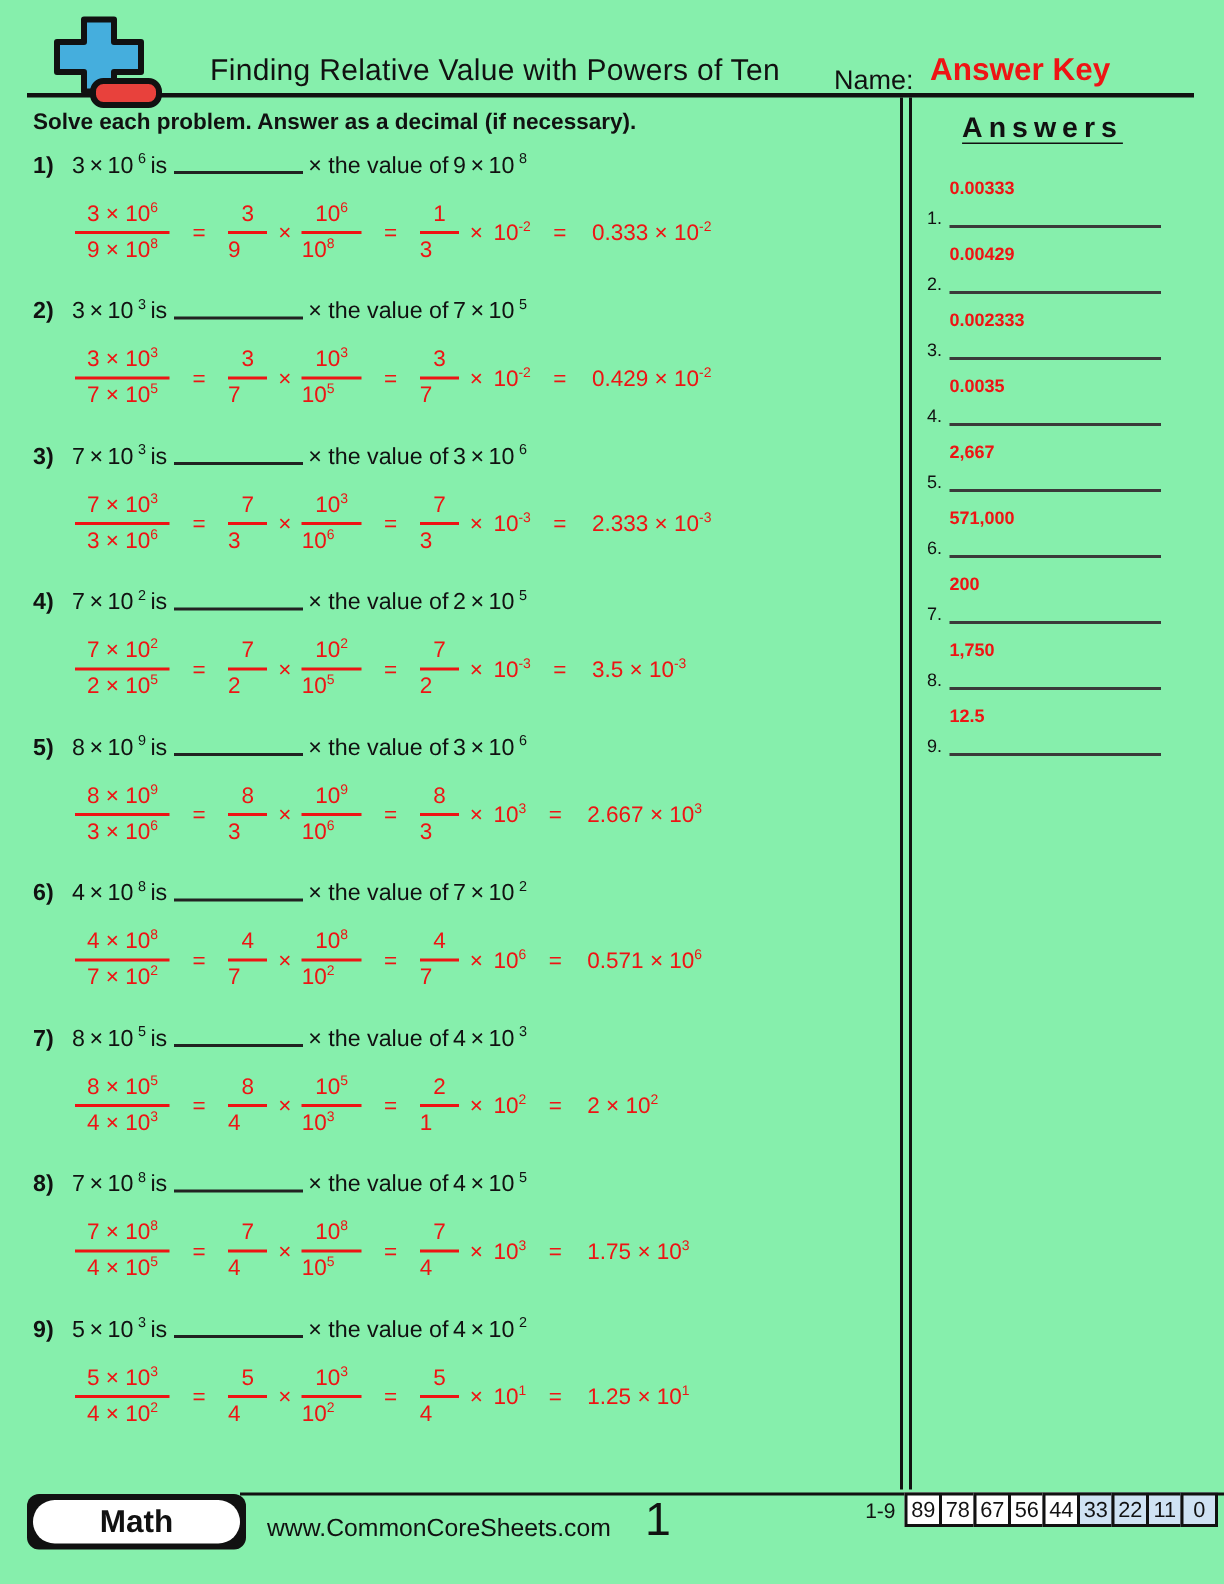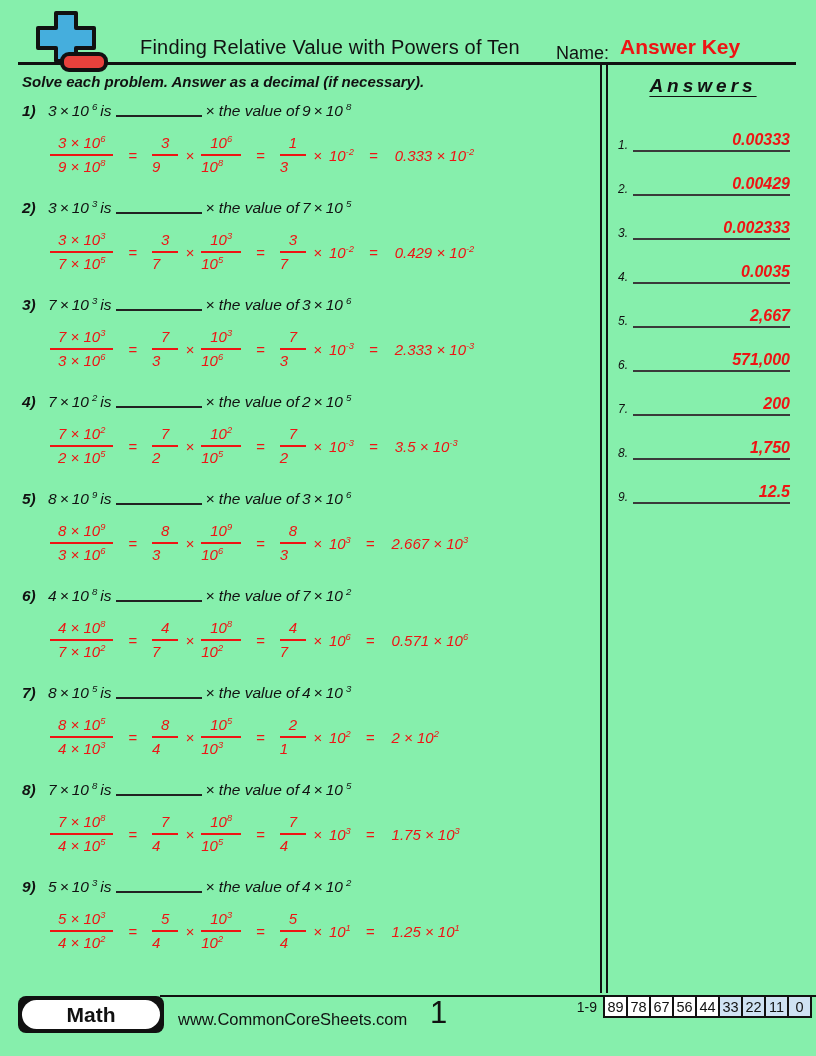--- a/index.html
+++ b/index.html
@@ -13,21 +13,21 @@
 
   
   .logo{position:absolute;left:26px;top:10px;z-index:3;}
   .page-title{position:absolute;left:140px;top:36px;width:380px;text-align:center;
     font-size:20px;letter-spacing:.2px;}
   .name-label{position:absolute;left:556px;top:43px;font-size:18px;}
   .name-value{position:absolute;left:620px;top:35px;font-size:21px;font-weight:bold;color:var(--red);}
   .header-rule{position:absolute;top:62px;left:18px;right:20px;height:3px;background:var(--ink);z-index:1;}
 
   
-  .content{position:absolute;top:65px;left:18px;right:20px;height:928px;display:flex;font-style:italic;}
+  .content{position:absolute;top:65px;left:18px;right:36px;height:928px;display:flex;}
   .problems-col{width:584px;border-right:2px solid var(--ink);padding:4px 6px 0 4px;}
   .answers-col{border-left:2px solid var(--ink);margin-left:4px;flex:1;padding:6px 4px 0 6px;}
 
   .instructions{font-weight:bold;font-size:15px;margin:4px 0 12px 0;}
 
   .problem{height:97px;}
   .stmt{display:flex;align-items:baseline;font-size:15.5px;}
   .pnum{font-weight:bold;width:26px;flex:none;}
   .stmt-text span{margin-right:3px;}
   .blank{display:inline-block;width:86px;border-bottom:2px solid #222;height:12px;margin:0 4px -1px 2px;}
@@ -42,22 +42,22 @@
   .op{margin:0 7px;}
   .op.eq{margin:0 15px;}
   .result{white-space:nowrap;margin-left:2px;}
   .pw{white-space:nowrap;}
 
   
   .answers-title{text-align:center;font-weight:bold;font-size:19px;letter-spacing:4px;
     text-decoration:underline;text-underline-offset:4px;margin:4px 0 14px;}
   .ans-row{height:44px;display:flex;align-items:flex-end;padding:0 2px 3px 2px;}
   .ans-num{font-size:12px;padding:0 5px 0 2px;flex:none;}
-  .ans-line{flex:1;border-bottom:2px solid #3a3a3a;text-align:right;font-weight:bold;
-    font-size:16px;color:var(--red);padding-bottom:2px;line-height:1;}
+  .ans-line{flex:1;border-bottom:2px solid #3a3a3a;text-align:left;font-weight:bold;
+    font-size:12px;color:var(--red);padding-bottom:19px;line-height:1;}
 
   
   .footer-rule{position:absolute;top:995px;left:160px;right:0;height:2px;background:var(--ink);}
   .badge-outer{position:absolute;left:18px;top:996px;width:146px;height:37px;background:var(--ink);
     border-radius:8px;text-align:center;}
   .badge-inner{position:absolute;left:4px;top:4px;right:4px;bottom:4px;background:#fff;
     border-radius:15px;display:flex;align-items:center;justify-content:center;
     font-weight:bold;font-size:21px;color:var(--ink);}
   .website{position:absolute;left:178px;top:1010px;font-size:16.5px;}
   .page-num{position:absolute;left:430px;top:995px;font-size:31px;}

